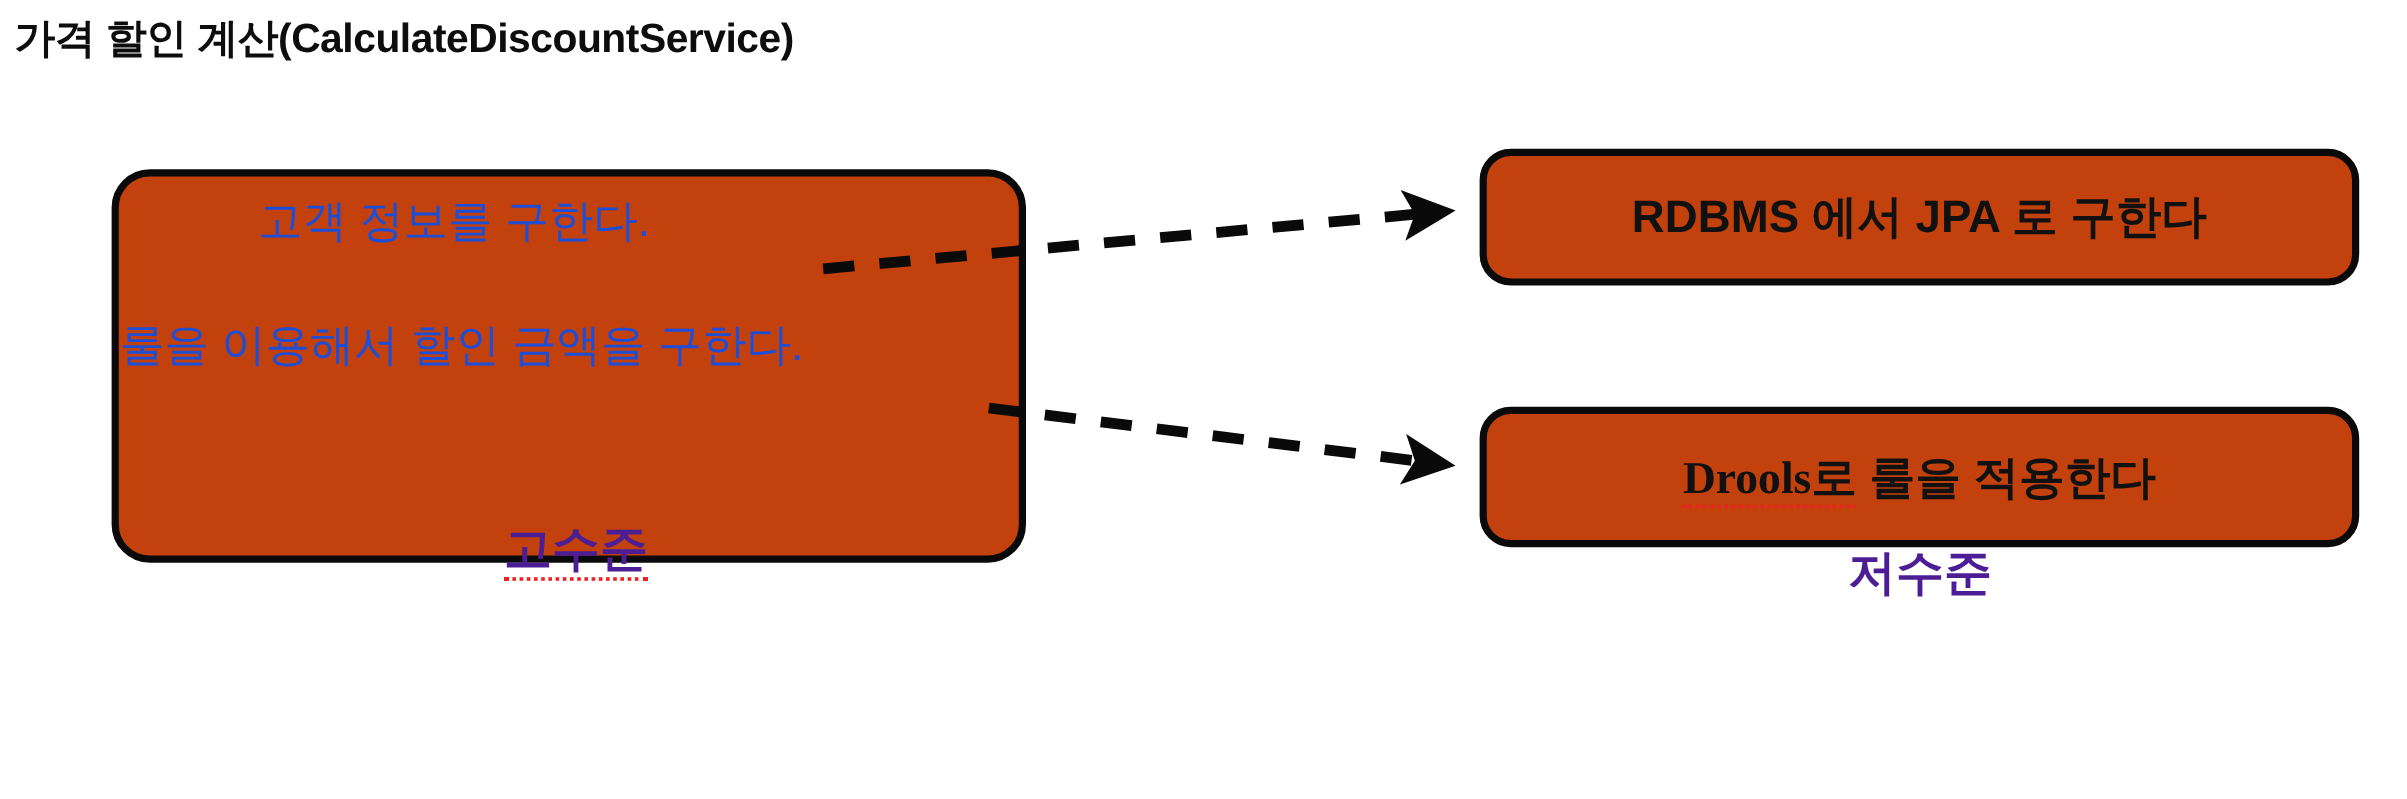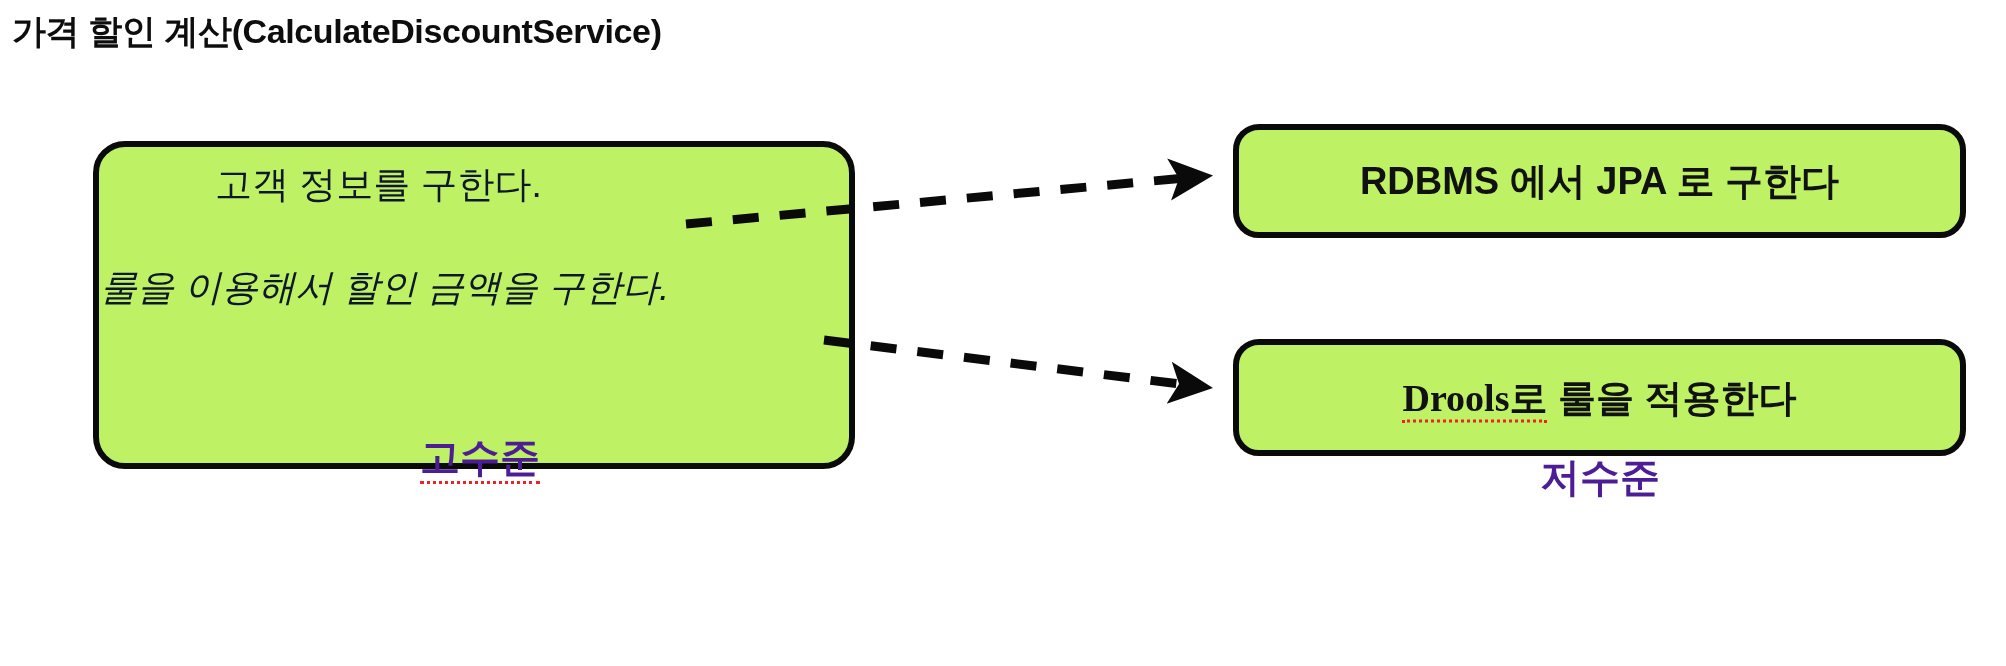--- a/index.html
+++ b/index.html
@@ -27,21 +27,21 @@
     font-weight: bold;
     color: #0d0d0d;
     letter-spacing: -0.4px;
     white-space: nowrap;
   }
 
   
   .rbox {
     position: absolute;
     box-sizing: border-box;
-    background: #bef264;
+    background: #c2410c;
     border: 6px solid #0a0a0a;
     border-radius: 28px;
   }
   #box-high-level {
     left: 93px;
     top: 141px;
     width: 762px;
     height: 328px;
     border-radius: 32px;
   }
@@ -79,32 +79,31 @@
     border-bottom: 3px dotted #ee2222;
     padding-bottom: 1px;
     font-family: Liberation Serif, serif;
   }
 
   
   .statement {
     position: absolute;
     font-size: 37px;
     font-weight: normal;
-    color: #0f172a;
+    color: #1d4ed8;
     white-space: nowrap;
     z-index: 3;
   }
   #statement-customer {
     left: 215px;
     top: 160px;
   }
   #statement-rule {
     left: 100px;
     top: 263px;
-    font-style: italic;
   }
 
   
   .level-label {
     position: absolute;
     font-size: 40px;
     font-weight: bold;
     color: #4c1d95;
     white-space: nowrap;
   }

